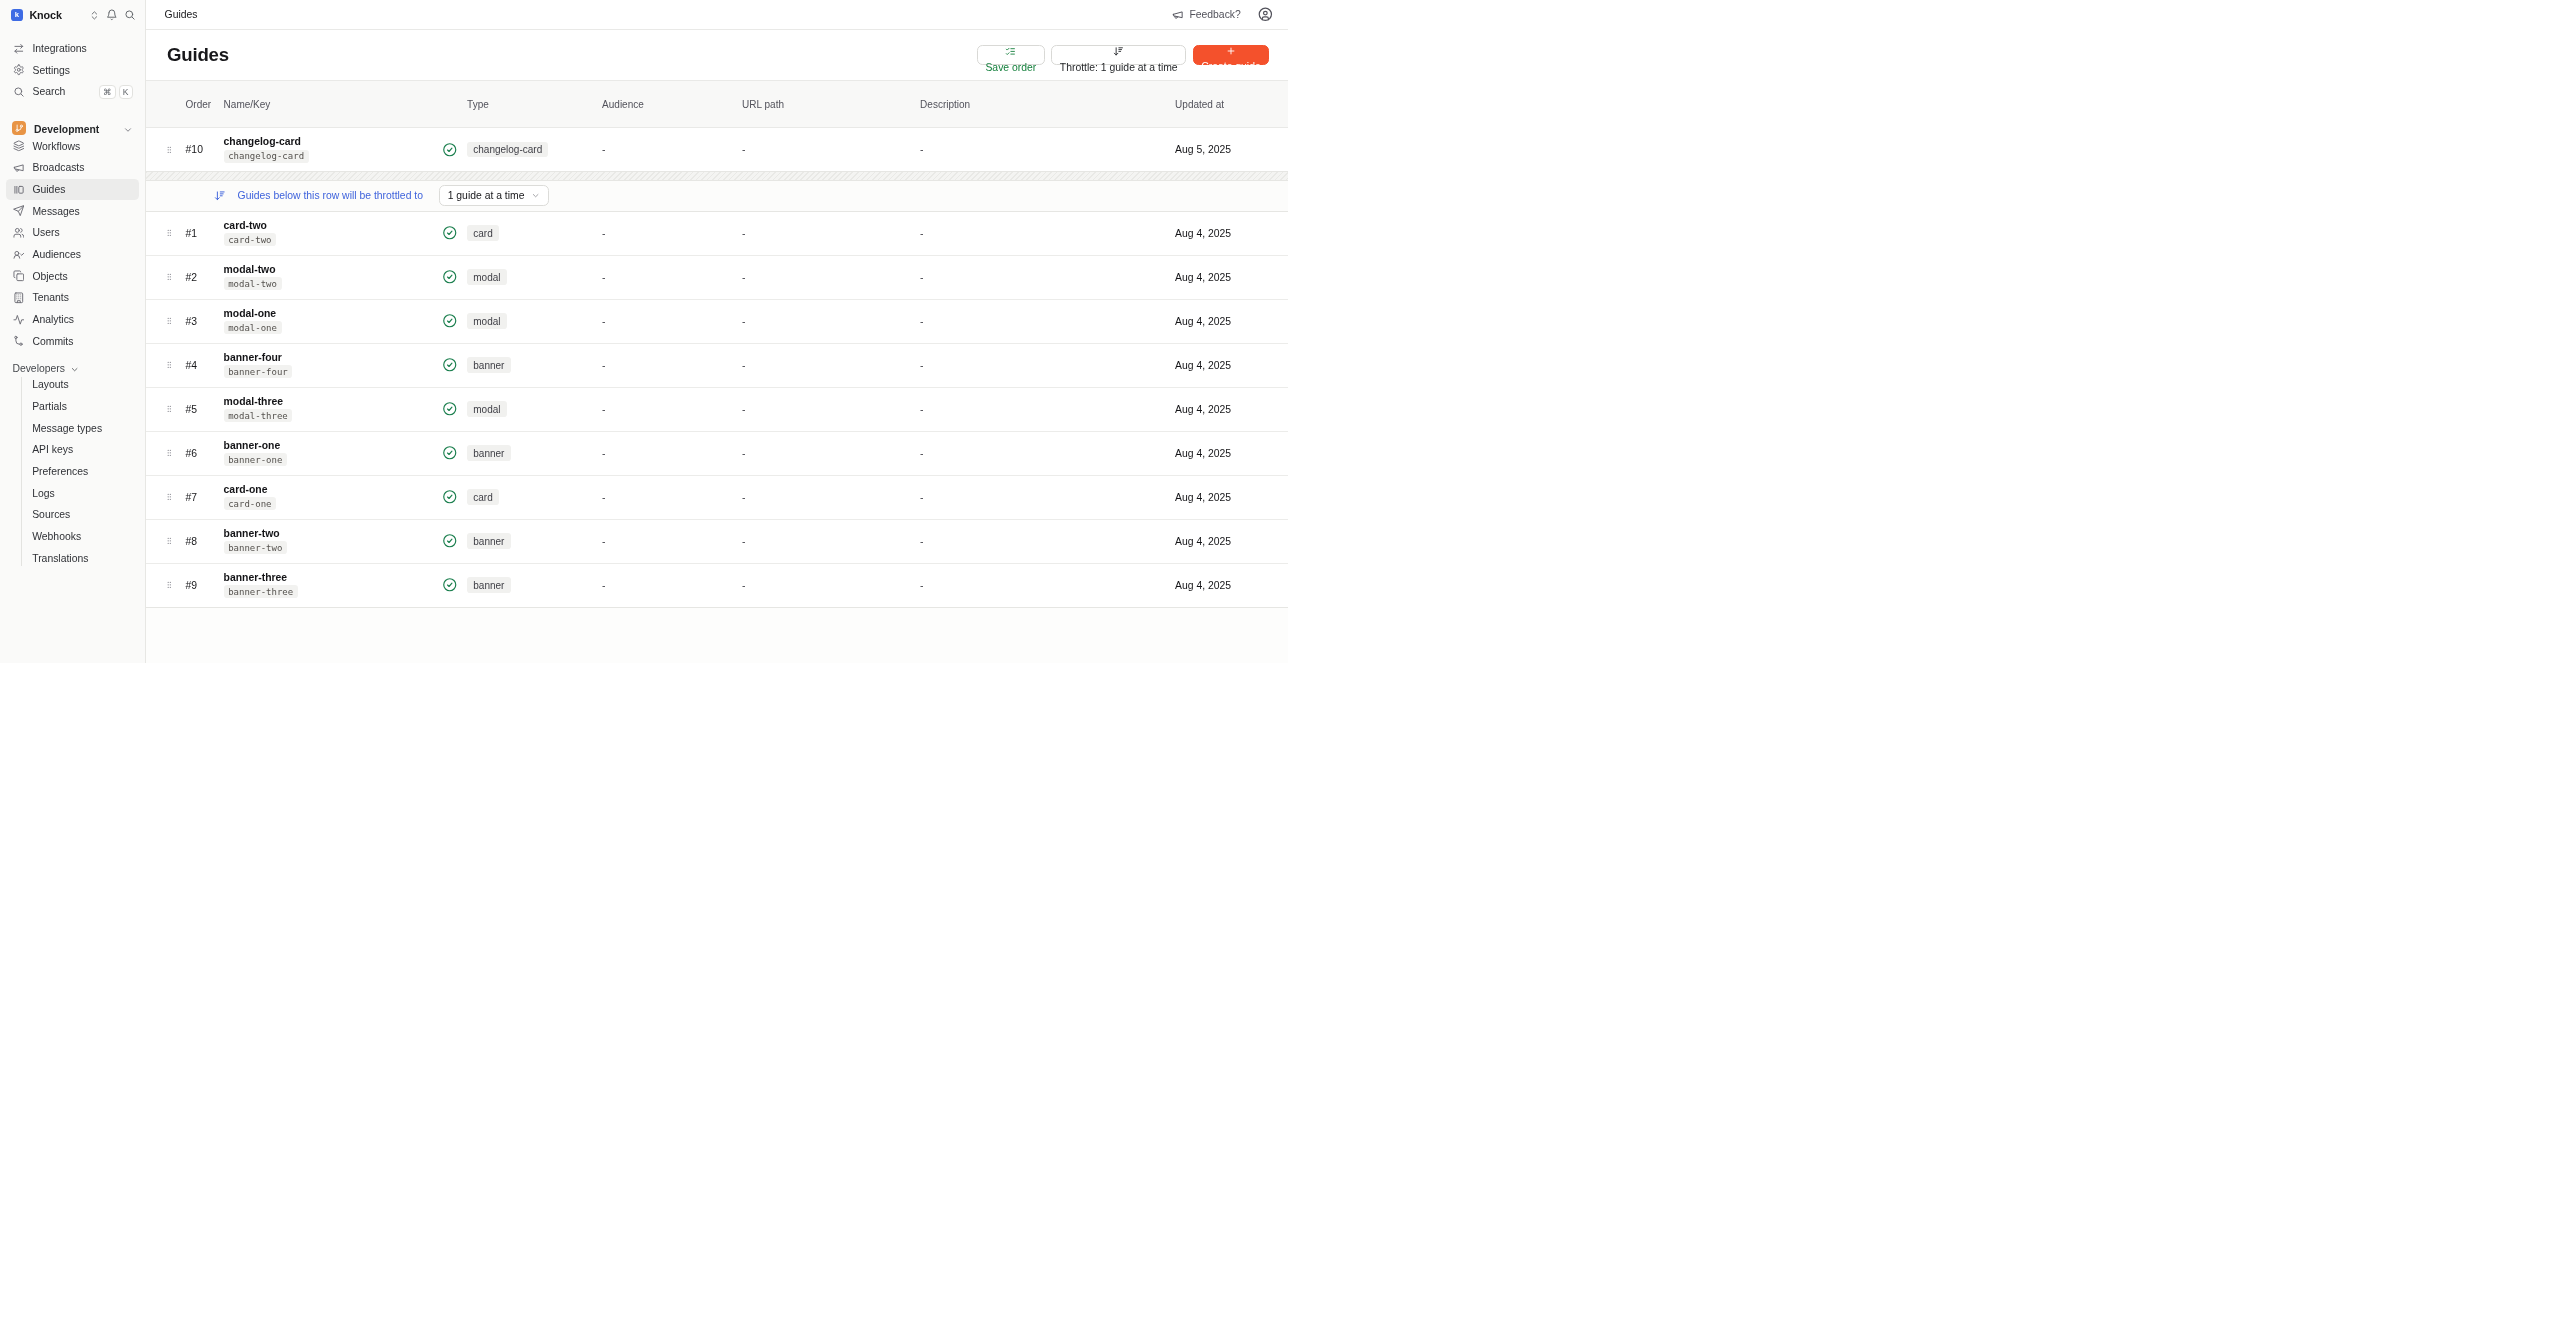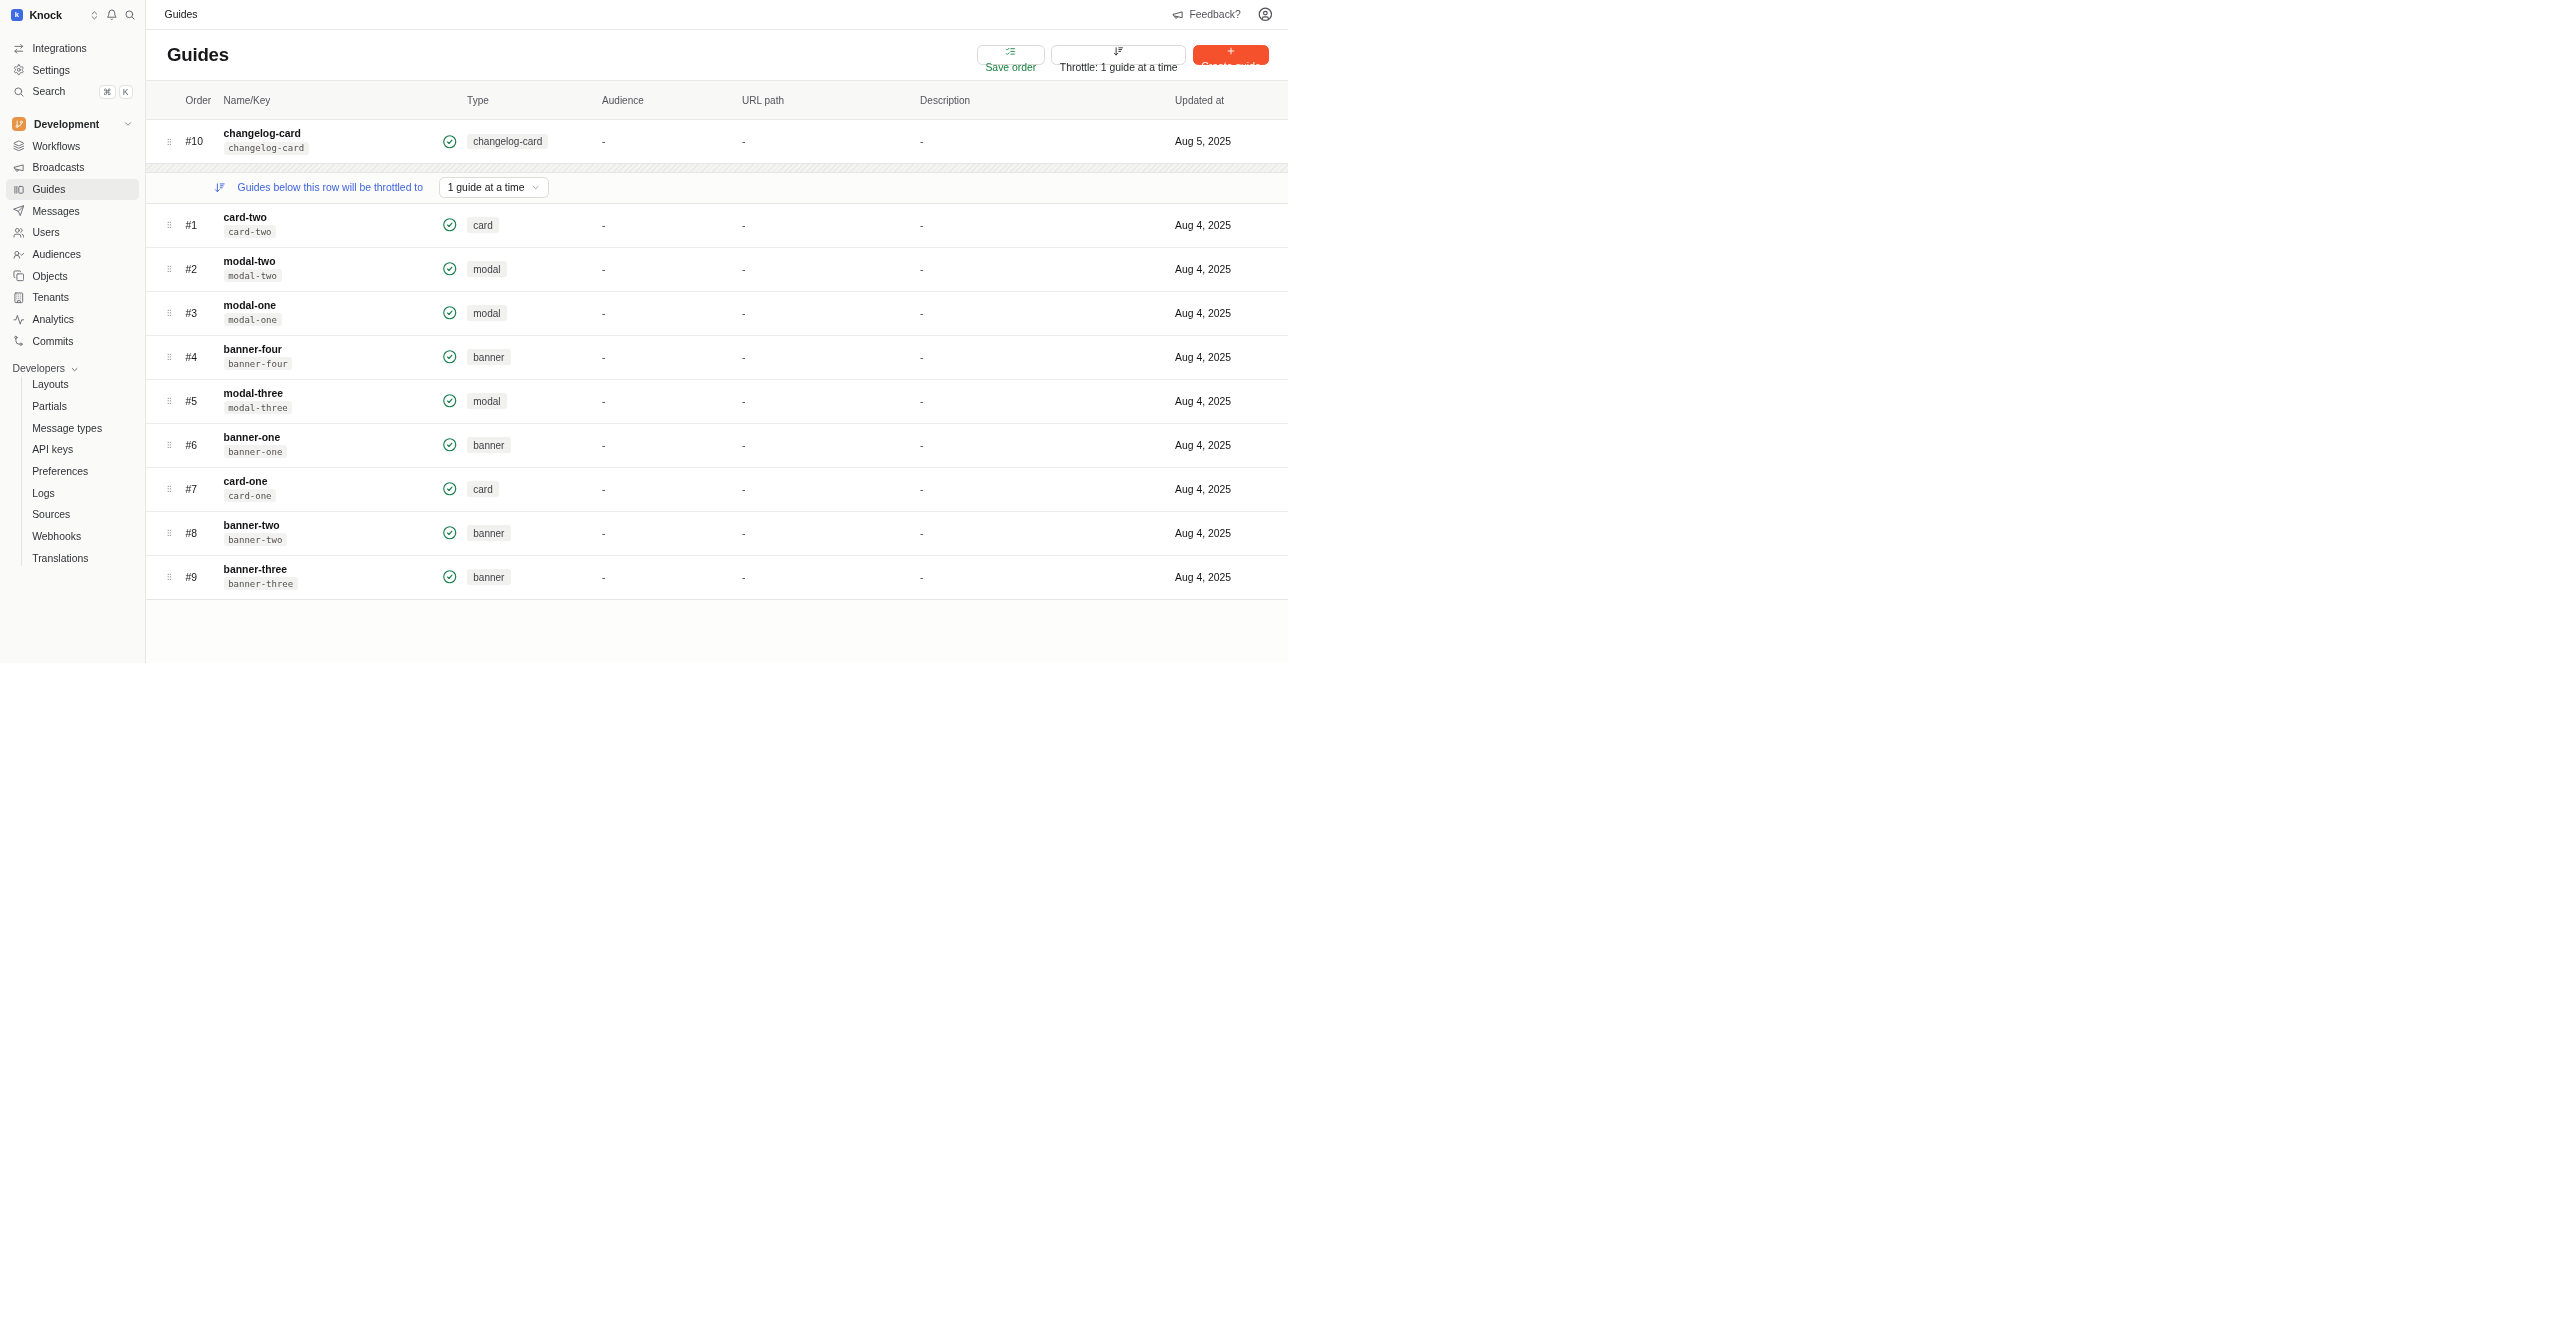--- a/index.html
+++ b/index.html
@@ -15,21 +15,21 @@
   .ws-name { font-weight:700; font-size:10.8px; letter-spacing:-0.1px; flex:0 0 auto; }
   .side-header .spacer { flex:1; }
   .hicon { color:#5f6368; display:flex; align-items:center; cursor:pointer; }
   .nav { padding:7.7px 0 0 0; display:flex; flex-direction:column; }
   .side-item { height:21.7px; margin:0 6.2px; padding:0 6.2px; border-radius:4.6px; display:flex; align-items:center; gap:7.7px; color:#2f3136; cursor:pointer; }
   .side-item .ic { color:#6e6e76; width:12.4px; display:flex; justify-content:center; }
   .side-item.selected { background:#ececeb; }
   .side-item .kbd-group { margin-left:auto; display:flex; gap:3.1px; }
   .kbd { min-width:14px; height:14px; padding:0 3.1px; border:0.8px solid #e2e2df; border-radius:3.9px; background:#fff; color:#5f6368; font-size:8.5px; display:flex; align-items:center; justify-content:center; }
   .section-gap { height:10.8px; }
-  .env-header { height:21.7px; margin:0 6.2px; padding:0 6.2px; border-radius:4.6px; display:flex; align-items:center; gap:7.7px; font-weight:600; color:#26282b; cursor:pointer; }
+  .env-header { height:21.7px; margin:0 6.2px; padding:0 6.2px; border-radius:4.6px; display:flex; align-items:flex-end; gap:7.7px; font-weight:600; color:#26282b; cursor:pointer; }
   .env-badge { width:14px; height:14px; border-radius:3.9px; background:#e89445; color:#fff; display:flex; align-items:center; justify-content:center; }
   .env-header .chev { margin-left:auto; color:#6e6e76; }
   .dev-header { height:21.7px; margin:0 6.2px; padding:0 6.2px; display:flex; align-items:flex-end; gap:4.6px; color:#45484d; cursor:pointer; }
   .sub-wrap { position:relative; }
   .sub-wrap::before { content:""; position:absolute; left:21px; top:3.1px; bottom:3.1px; width:0.8px; background:#e3e3e0; }
   .sub-item { height:21.7px; margin:0 6.2px 0 26px; padding:0 6.2px; border-radius:4.6px; display:flex; align-items:center; color:#2f3136; cursor:pointer; }
 
   
   .main { flex:1; display:flex; flex-direction:column; background:#fff; min-width:0; }
   .topbar { height:30px; border-bottom:0.8px solid #e9e9e7; display:flex; align-items:center; padding:0 15.5px 0 18.6px; }
@@ -44,21 +44,21 @@
   .actions { display:flex; align-items:center; gap:6.2px; }
   .btn { height:20px; display:flex; align-items:center; gap:5.4px; padding:0 7.7px; border-radius:5.4px; border:0.8px solid #d9d9d6; background:#fff; font-size:10.4px; font-weight:500; cursor:pointer; font-family:inherit;flex-direction:column; }
   .btn.green { color:#15803d; }
   .btn.neutral { color:#26282b; }
   .btn .chev { color:#8a8a90; margin-left:0.8px; }
   .btn.primary { background:#f4512c; border:0.8px solid #f4512c; color:#fff; }
 
   
   .table { flex:1; display:flex; flex-direction:column; min-height:0; }
   .grid { display:grid; grid-template-columns:21px 38px 218px 25.5px 135px 140px 178px 255px 1fr; align-items:center; padding-left:18.6px; }
-  .thead { height:40px; background:#f8f8f7; border-top:0.8px solid #e9e9e7; border-bottom:0.8px solid #e9e9e7; color:#52525b; font-size:10px; }
+  .thead { height:48px; background:#f8f8f7; border-top:0.8px solid #e9e9e7; border-bottom:0.8px solid #e9e9e7; color:#52525b; font-size:10px; }
   .msg-row { height:24px; display:flex; align-items:center; justify-content:center; color:#4b4b52; font-size:10px; background:#fff; }
   .trow { height:44px; background:#fff; border-bottom:0.8px solid #ececea; cursor:pointer; }
   .trow:last-child { border-bottom:0.8px solid #e6e6e3; }
   .handle { color:#7c7c85; display:flex; align-items:center; }
   .order-txt { color:#18181b; }
   .namekey { display:flex; flex-direction:column; align-items:flex-start; gap:2.3px; }
   .gname { font-weight:600; font-size:10.4px; color:#141417; }
   .gkey { font-family:"DejaVu Sans Mono","Liberation Mono",monospace; font-size:9px; color:#55524e; background:#f2f2f0; border-radius:3.1px; padding:1.5px 4.6px; }
   .status { color:#1b7f4e; }
   .type-badge { display:inline-block; background:#f1f1ef; color:#3f3f46; font-size:10px; border-radius:3.1px; padding:2.3px 6.2px; }

